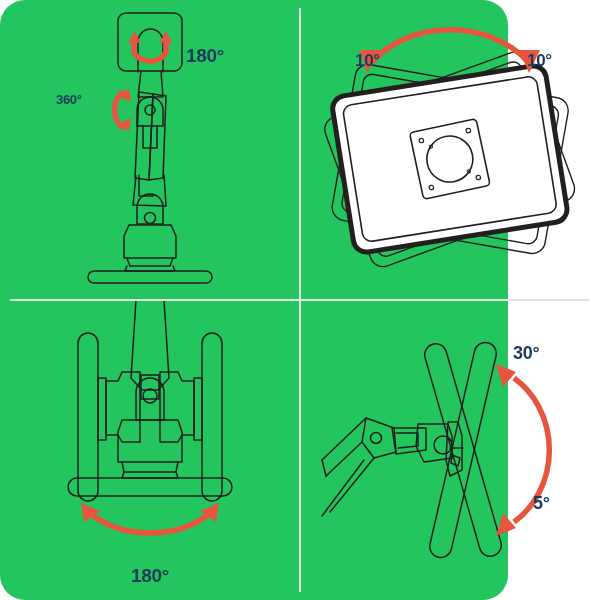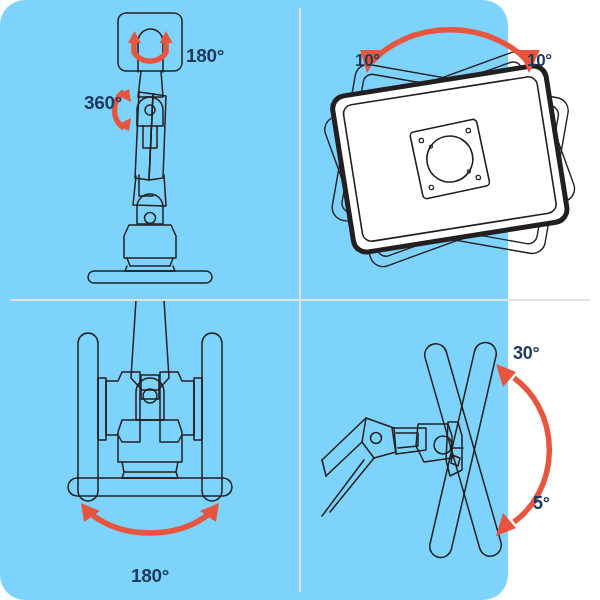--- a/index.html
+++ b/index.html
@@ -11,21 +11,21 @@
   body {
     width: 600px;
     height: 600px;
     font-family: "Liberation Sans", sans-serif;
     overflow: hidden;
   }
   #diagram-root {
     position: relative;
     width: 508px;
     height: 600px;
-    background: #7dd3fc;
+    background: #22c55e;
     border-radius: 25px;
   }
   .panel {
     position: absolute;
     width: 300px;
     height: 300px;
     box-sizing: border-box;
   }
   #panel-rotation      { left: 0;   top: 0;   }
   #panel-screen-rotate { left: 300px; top: 0; }
@@ -55,21 +55,21 @@
   .angle-label {
     position: absolute;
     font-family: "Liberation Sans", sans-serif;
     font-weight: bold;
     color: #1b3a5c;
     white-space: nowrap;
     letter-spacing: -0.3px;
     line-height: 1;
   }
   .lbl-180-top   { left: 186px; top: 46px;  font-size: 19px; }
-  .lbl-360       { left: 84px;  top: 93px;  font-size: 19px; }
+  .lbl-360       { left: 56px;  top: 93px;  font-size: 13px; }
   .lbl-10-left   { left: 355px; top: 52px;  font-size: 17px; }
   .lbl-10-right  { left: 527px; top: 52px;  font-size: 17px; }
   .lbl-180-bot   { left: 131px; top: 566px; font-size: 19px; }
   .lbl-20        { left: 513px; top: 344px; font-size: 18px; }
   .lbl-5         { left: 533px; top: 494px; font-size: 18px; }
 </style>
 </head>
 <body>
 
 <div id="diagram-root">

